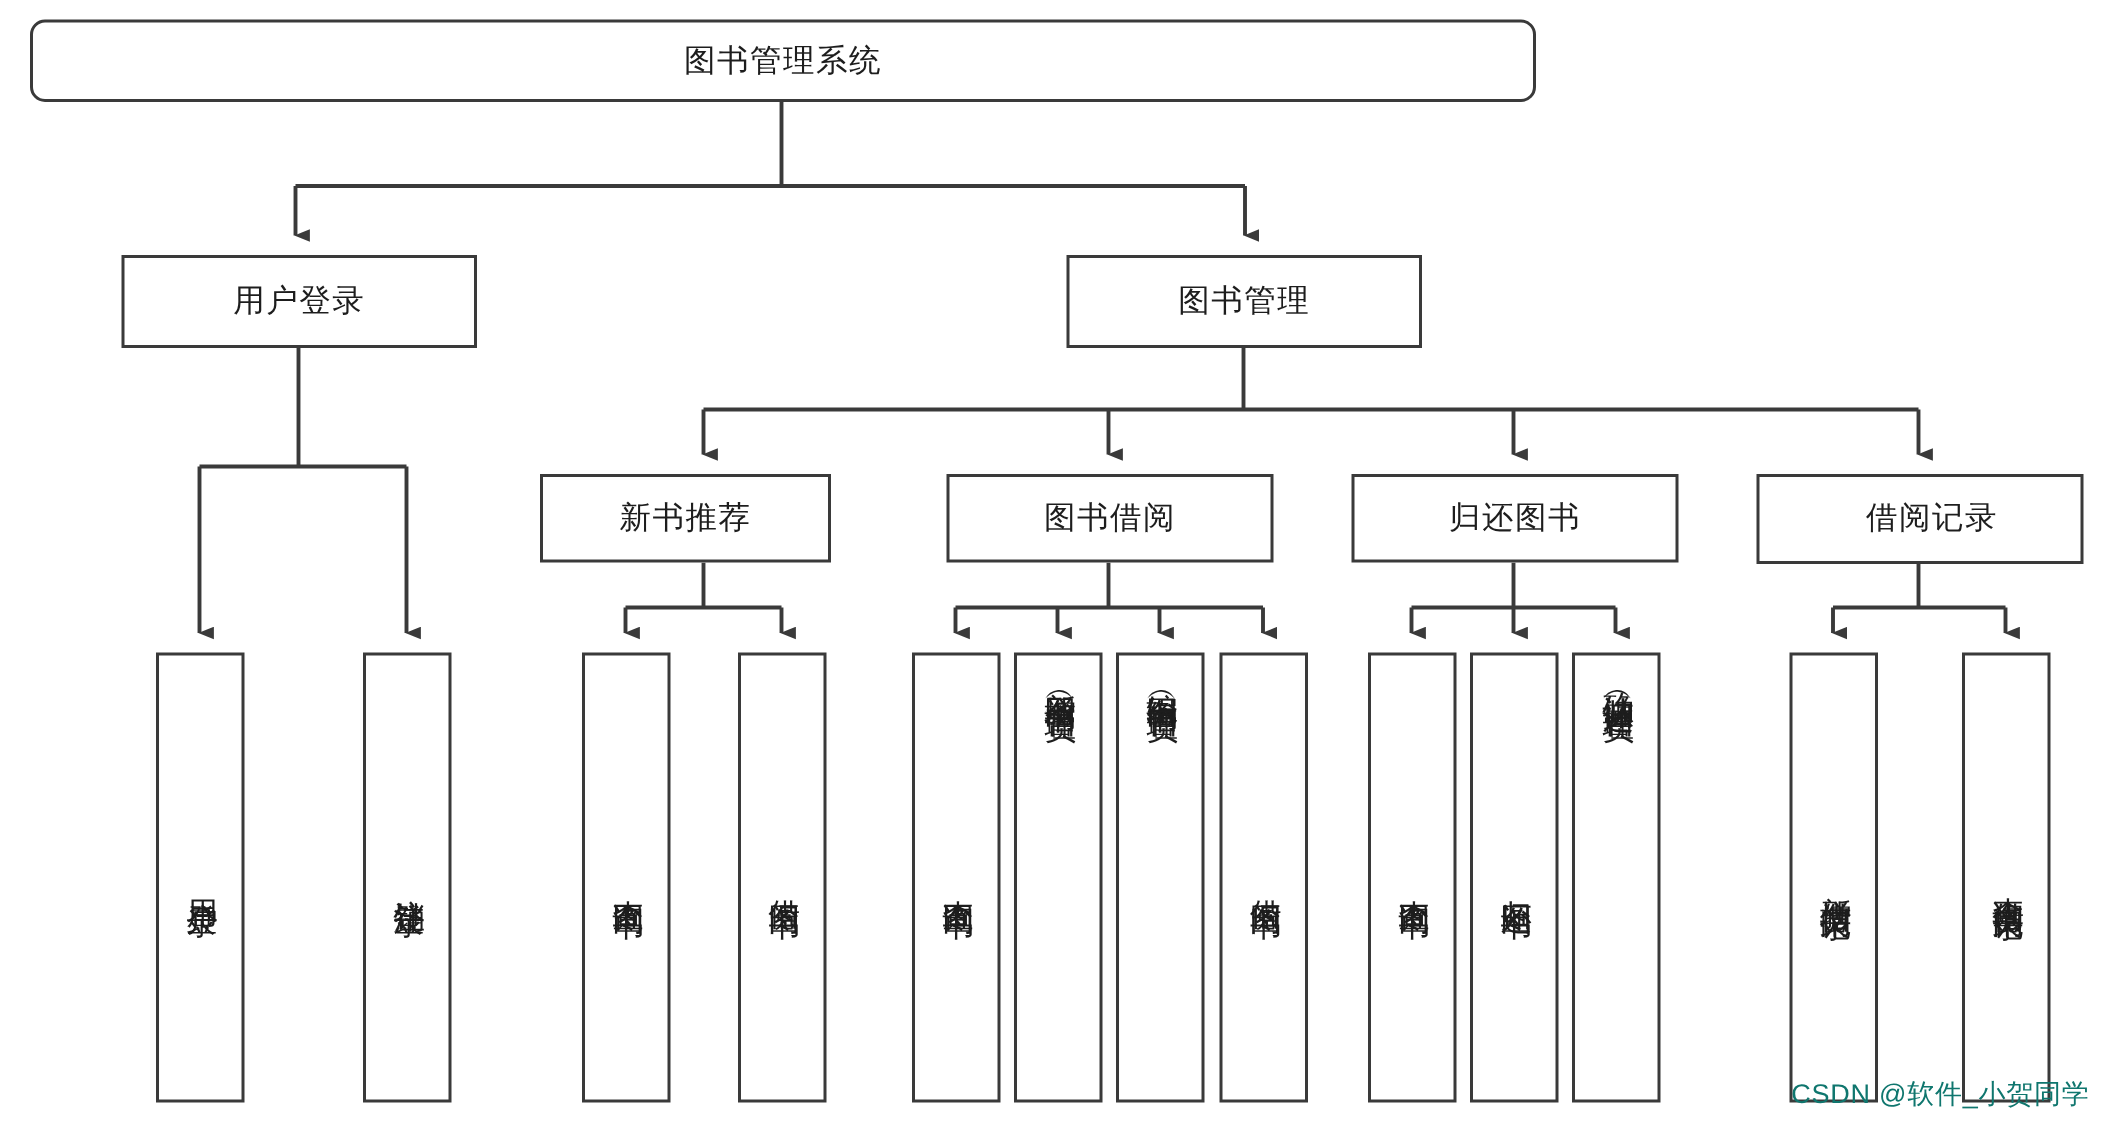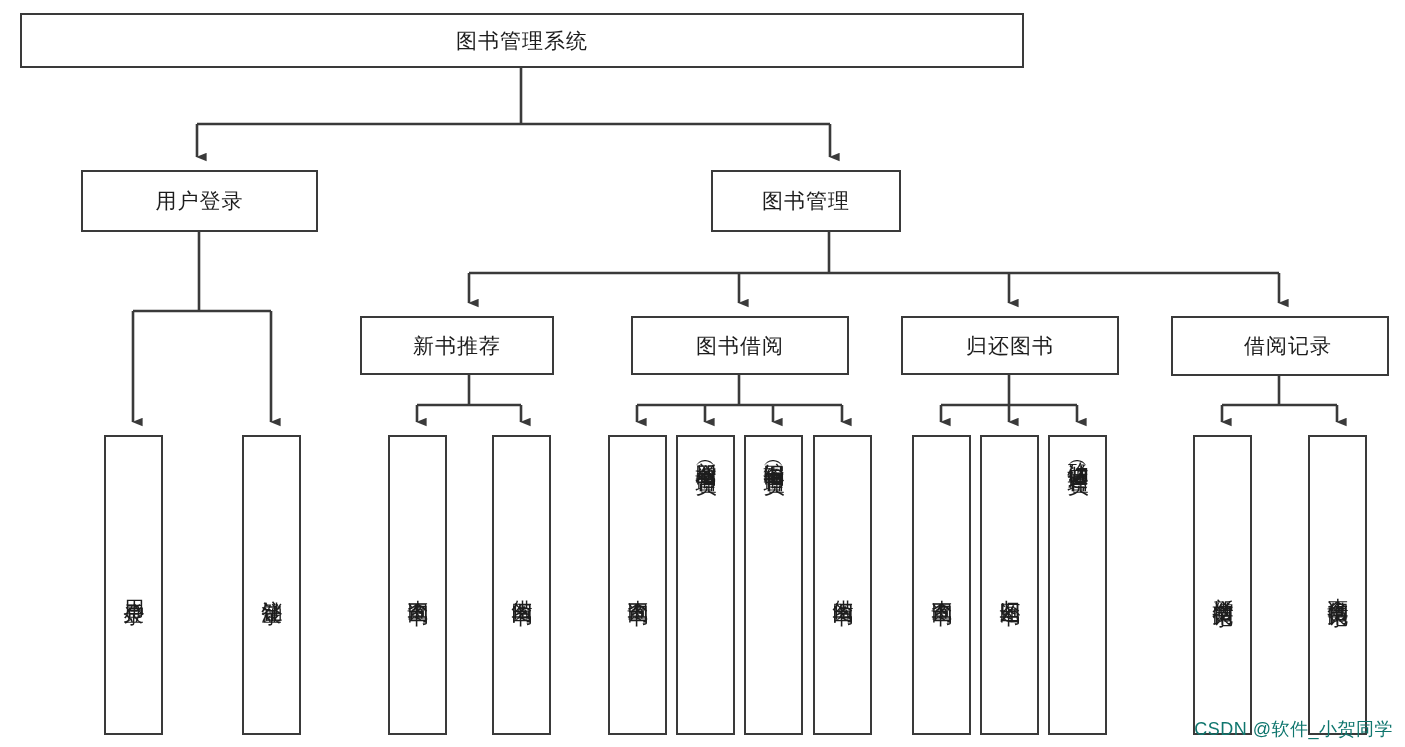--- a/index.html
+++ b/index.html
@@ -129,29 +129,29 @@
       <path d="M 1009,405 L 1009,422" marker-end="url(#arrowhead)"></path>
       <path d="M 1077,405 L 1077,422" marker-end="url(#arrowhead)"></path>
 
       <path d="M 1279,376 L 1279,405"></path>
       <path d="M 1222,405 L 1337,405"></path>
       <path d="M 1222,405 L 1222,422" marker-end="url(#arrowhead)"></path>
       <path d="M 1337,405 L 1337,422" marker-end="url(#arrowhead)"></path>
     </g>
   </svg>
 
-  <div class="node-box" style="left:20px; top:13px; width:1004px; height:55px;">
+  <div class="node-box" style="left:20px; top:13px; width:1004px; height:55px;border-radius:10px;">
     <span class="node-label-h">图书管理系统</span>
   </div>
 
   <div class="node-box" style="left:81px; top:170px; width:237px; height:62px;">
     <span class="node-label-h">用户登录</span>
   </div>
 
-  <div class="node-box" style="left:711px; top:170px; width:190px; height:62px;">
+  <div class="node-box" style="left:711px; top:170px; width:237px; height:62px;">
     <span class="node-label-h">图书管理</span>
   </div>
 
   <div class="node-box" style="left:360px; top:316px; width:194px; height:59px;">
     <span class="node-label-h">新书推荐</span>
   </div>
 
   <div class="node-box" style="left:631px; top:316px; width:218px; height:59px;">
     <span class="node-label-h">图书借阅</span>
   </div>

